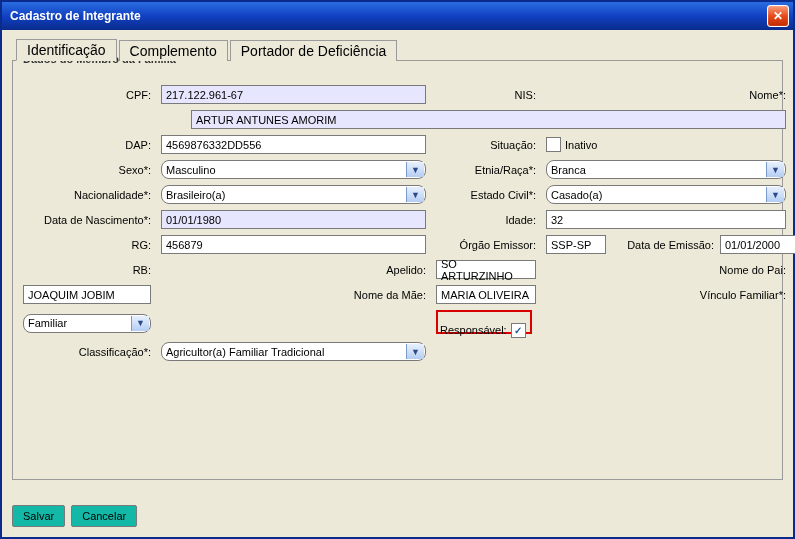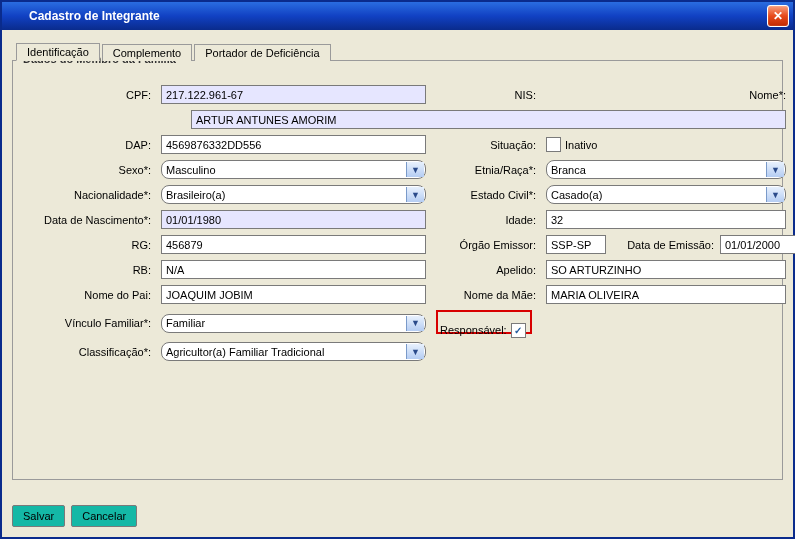--- a/index.html
+++ b/index.html
@@ -1,22 +1,22 @@
 <!DOCTYPE html>
 <html><head>
 <meta charset="utf-8">
 <style>
   html,body{margin:0;padding:0;font-family:Tahoma,Arial,sans-serif;font-size:11px;background:#fff;}
   .window{width:795px;height:539px;border:2px solid #0a2b8c;background:#ece9d8;display:flex;flex-direction:column;box-sizing:border-box;}
   .titlebar{height:28px;background:linear-gradient(to bottom,#2a6de0 0%,#1141c3 50%,#0a2b8c 100%);display:flex;align-items:center;padding:0 4px 0 8px;color:#fff;font-weight:bold;font-size:12px;}
-  .titlebar .title{flex:1;margin-left:19px;}
+  .titlebar .title{flex:1;}
   .close-btn{width:20px;height:20px;border:1px solid #fff;border-radius:3px;background:linear-gradient(to bottom,#f89e7e 0%,#e74a1b 50%,#c12a02 100%);color:#fff;display:flex;align-items:center;justify-content:center;font-weight:bold;font-size:12px;cursor:pointer;box-shadow:inset 0 0 1px rgba(255,255,255,0.8);}
   .client{flex:1;position:relative;padding:10px 10px 10px 10px;box-sizing:border-box;}
   .tabstrip{display:flex;align-items:flex-end;height:20px;position:relative;z-index:2;margin-left:4px;}
-  .tab{border:1px solid #9a9a9a;border-bottom:none;background:#ece9d8;padding:2px 10px;margin-right:2px;font-size:11px;position:relative;top:1px;}
+  .tab{border:1px solid #9a9a9a;border-bottom:none;background:#ece9d8;padding:2px 10px;margin-right:2px;font-size:14px;position:relative;top:1px;}
   .tab.active{background:#ece9d8;border-bottom:1px solid #ece9d8;}
   .groupbox{position:relative;border:1px solid #9a9a9a;margin-top:0;padding:24px 10px 14px 10px;height:420px;box-sizing:border-box;}
   .group-legend{position:absolute;top:-8px;left:6px;background:#ece9d8;padding:0 4px;font-weight:bold;font-size:11px;color:#333;}
   .form-grid{display:grid;grid-template-columns:128px 265px 100px 240px;column-gap:10px;row-gap:6px;align-items:center;}
   .lbl{justify-self:end;text-align:right;color:#000;}
   .field,.field-hi{border:1px solid #7a7a7a;background:#fff;height:19px;padding:1px 4px;display:flex;align-items:center;font-size:11px;box-sizing:border-box;}
   .field-hi{background:#e6e6ff;}
   .combo{position:relative;border-radius:8px;}
   .combo .arrow{position:absolute;right:1px;top:1px;bottom:1px;width:17px;background:linear-gradient(to bottom,#e8f1fd,#b5cdf3);border-left:1px solid #7a9ac9;display:flex;align-items:center;justify-content:center;font-size:9px;color:#2a4a8a;}
   .checkbox{display:flex;align-items:center;gap:4px;}
@@ -97,21 +97,20 @@
         <div class="field">456879</div>
         <div class="lbl">Órgão Emissor:</div>
         <div class="inner-grid">
           <div class="field">SSP-SP</div>
           <div></div>
           <div class="lbl" style="justify-self:end;">Data de Emissão:</div>
           <div class="field">01/01/2000</div>
         </div>
 
         <div class="lbl">RB:</div>
-        <div class="field">N/A</div>
         <div class="lbl">Apelido:</div>
         <div class="field">SO ARTURZINHO</div>
 
         <div class="lbl">Nome do Pai:</div>
         <div class="field">JOAQUIM JOBIM</div>
         <div class="lbl">Nome da Mãe:</div>
         <div class="field">MARIA OLIVEIRA</div>
 
         <div class="lbl">Vínculo Familiar*:</div>
         <div class="field combo">

